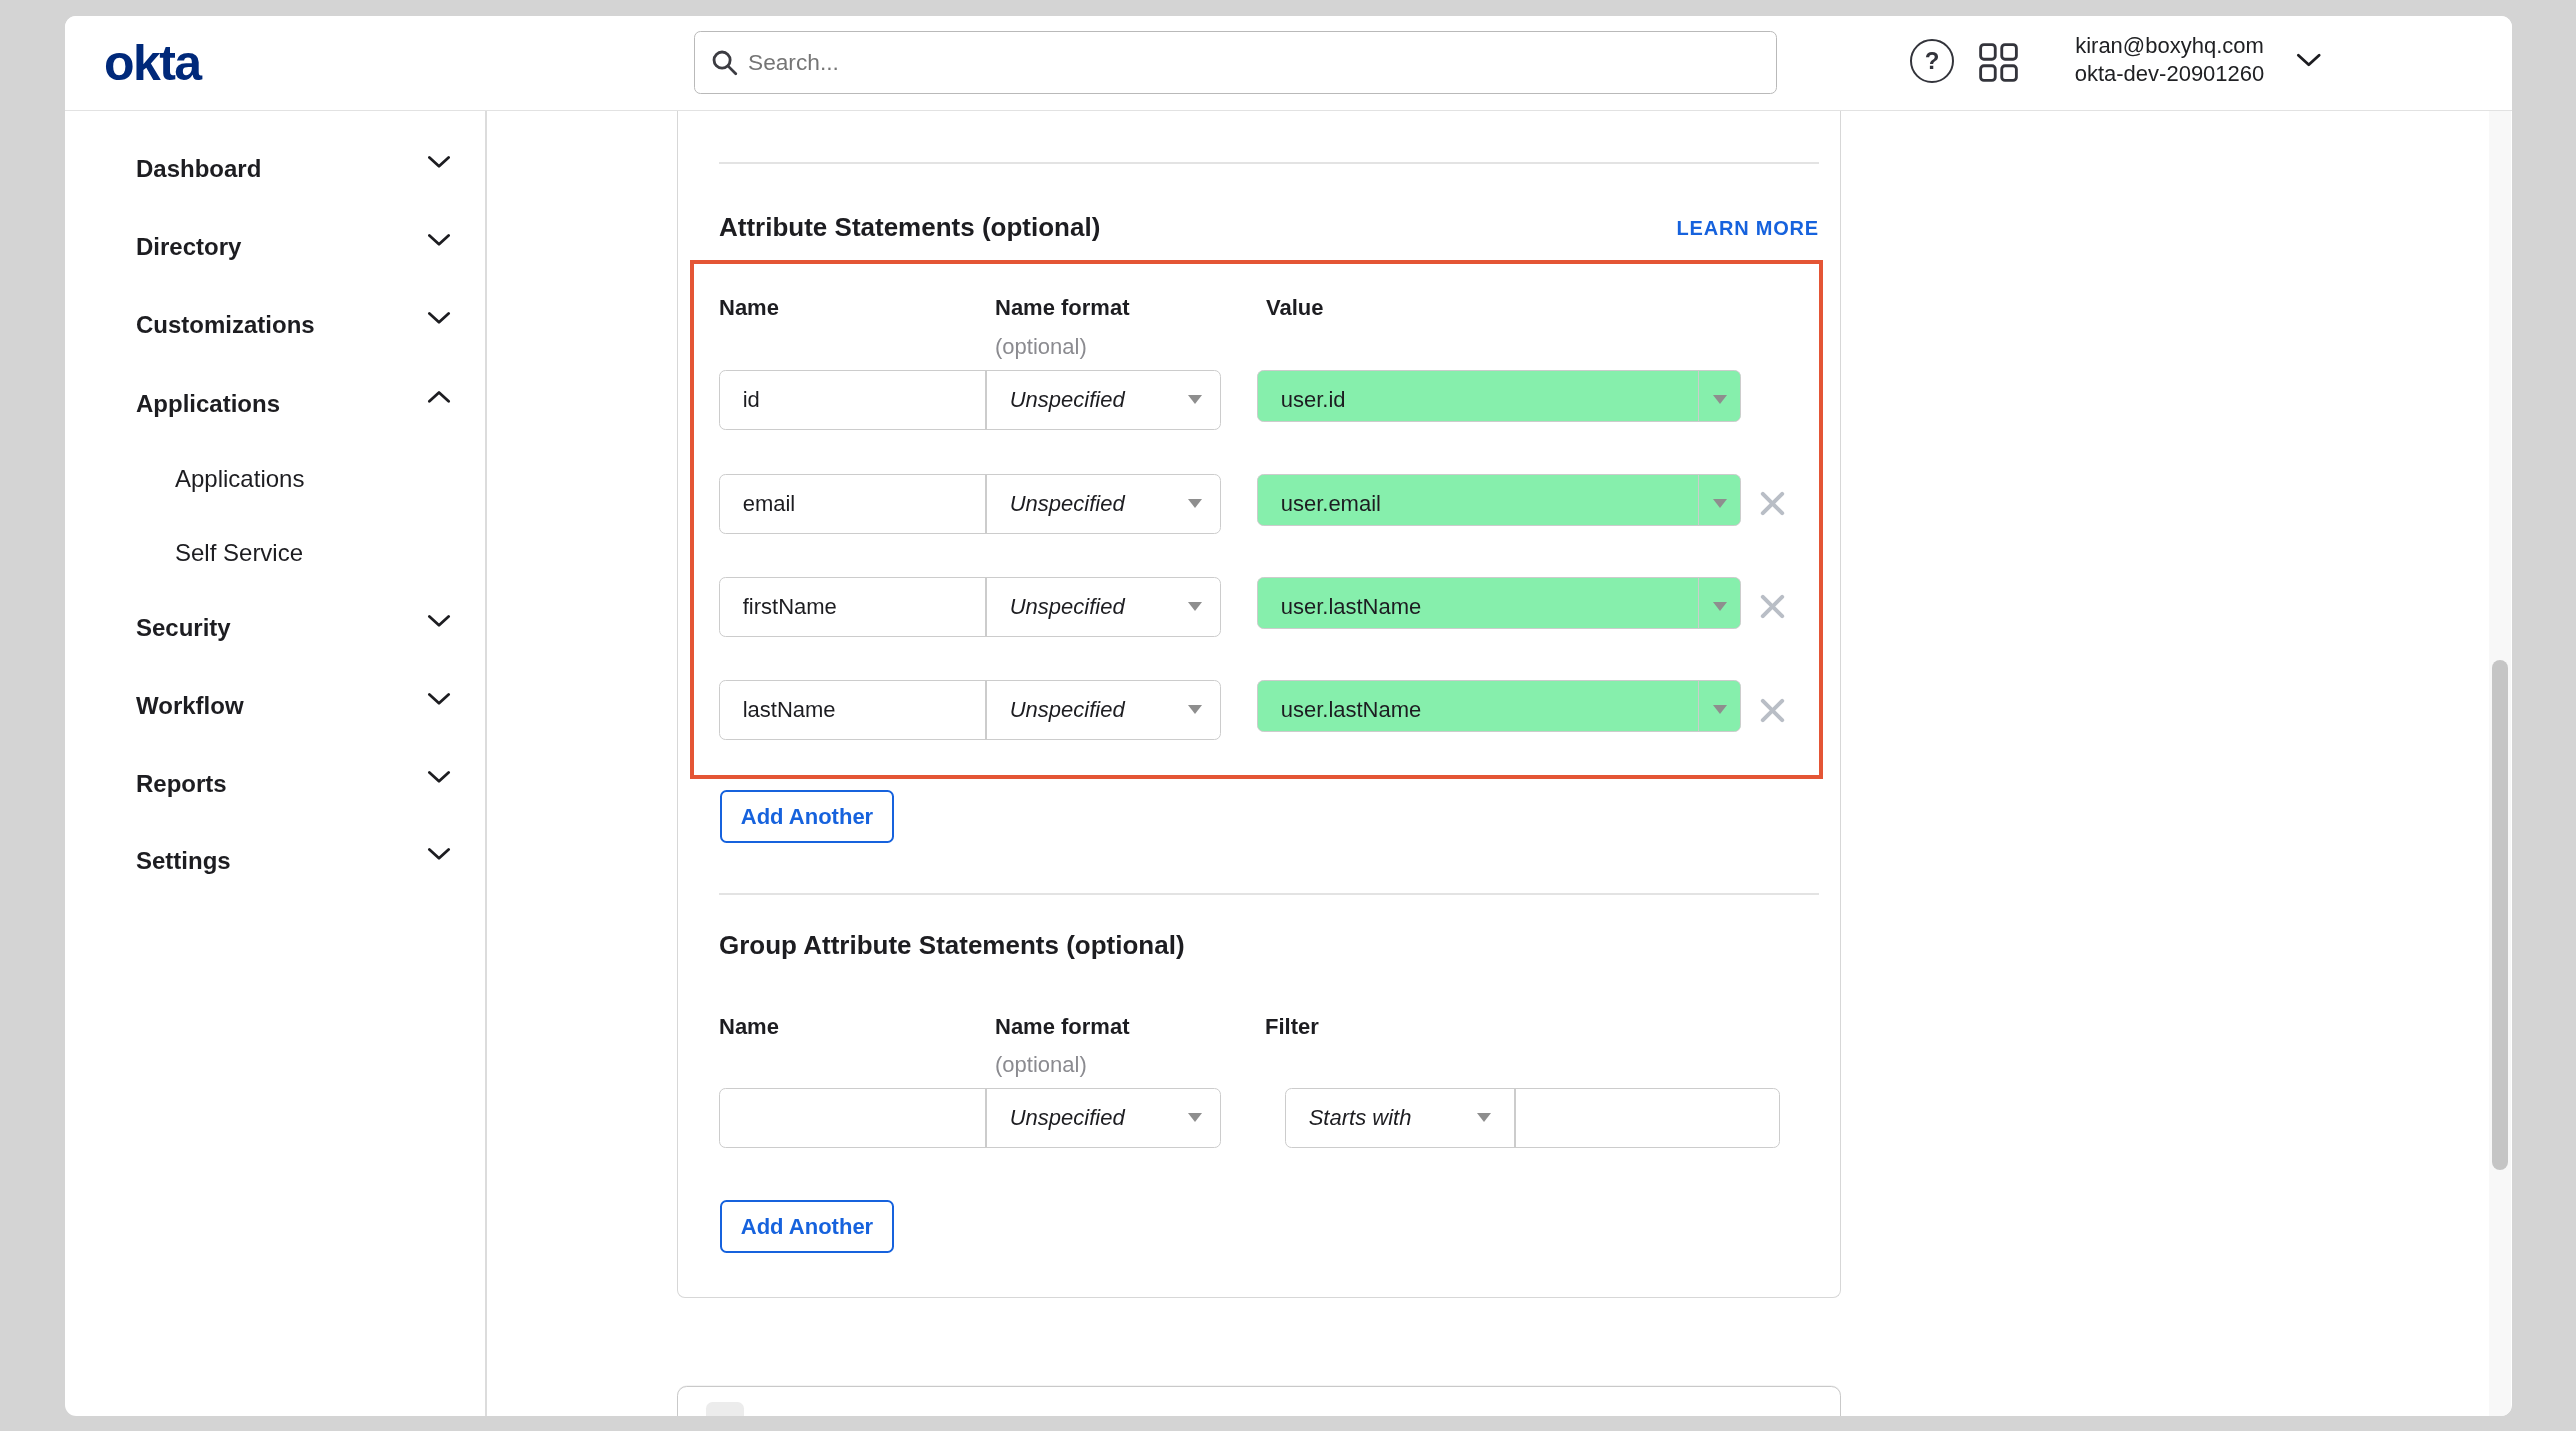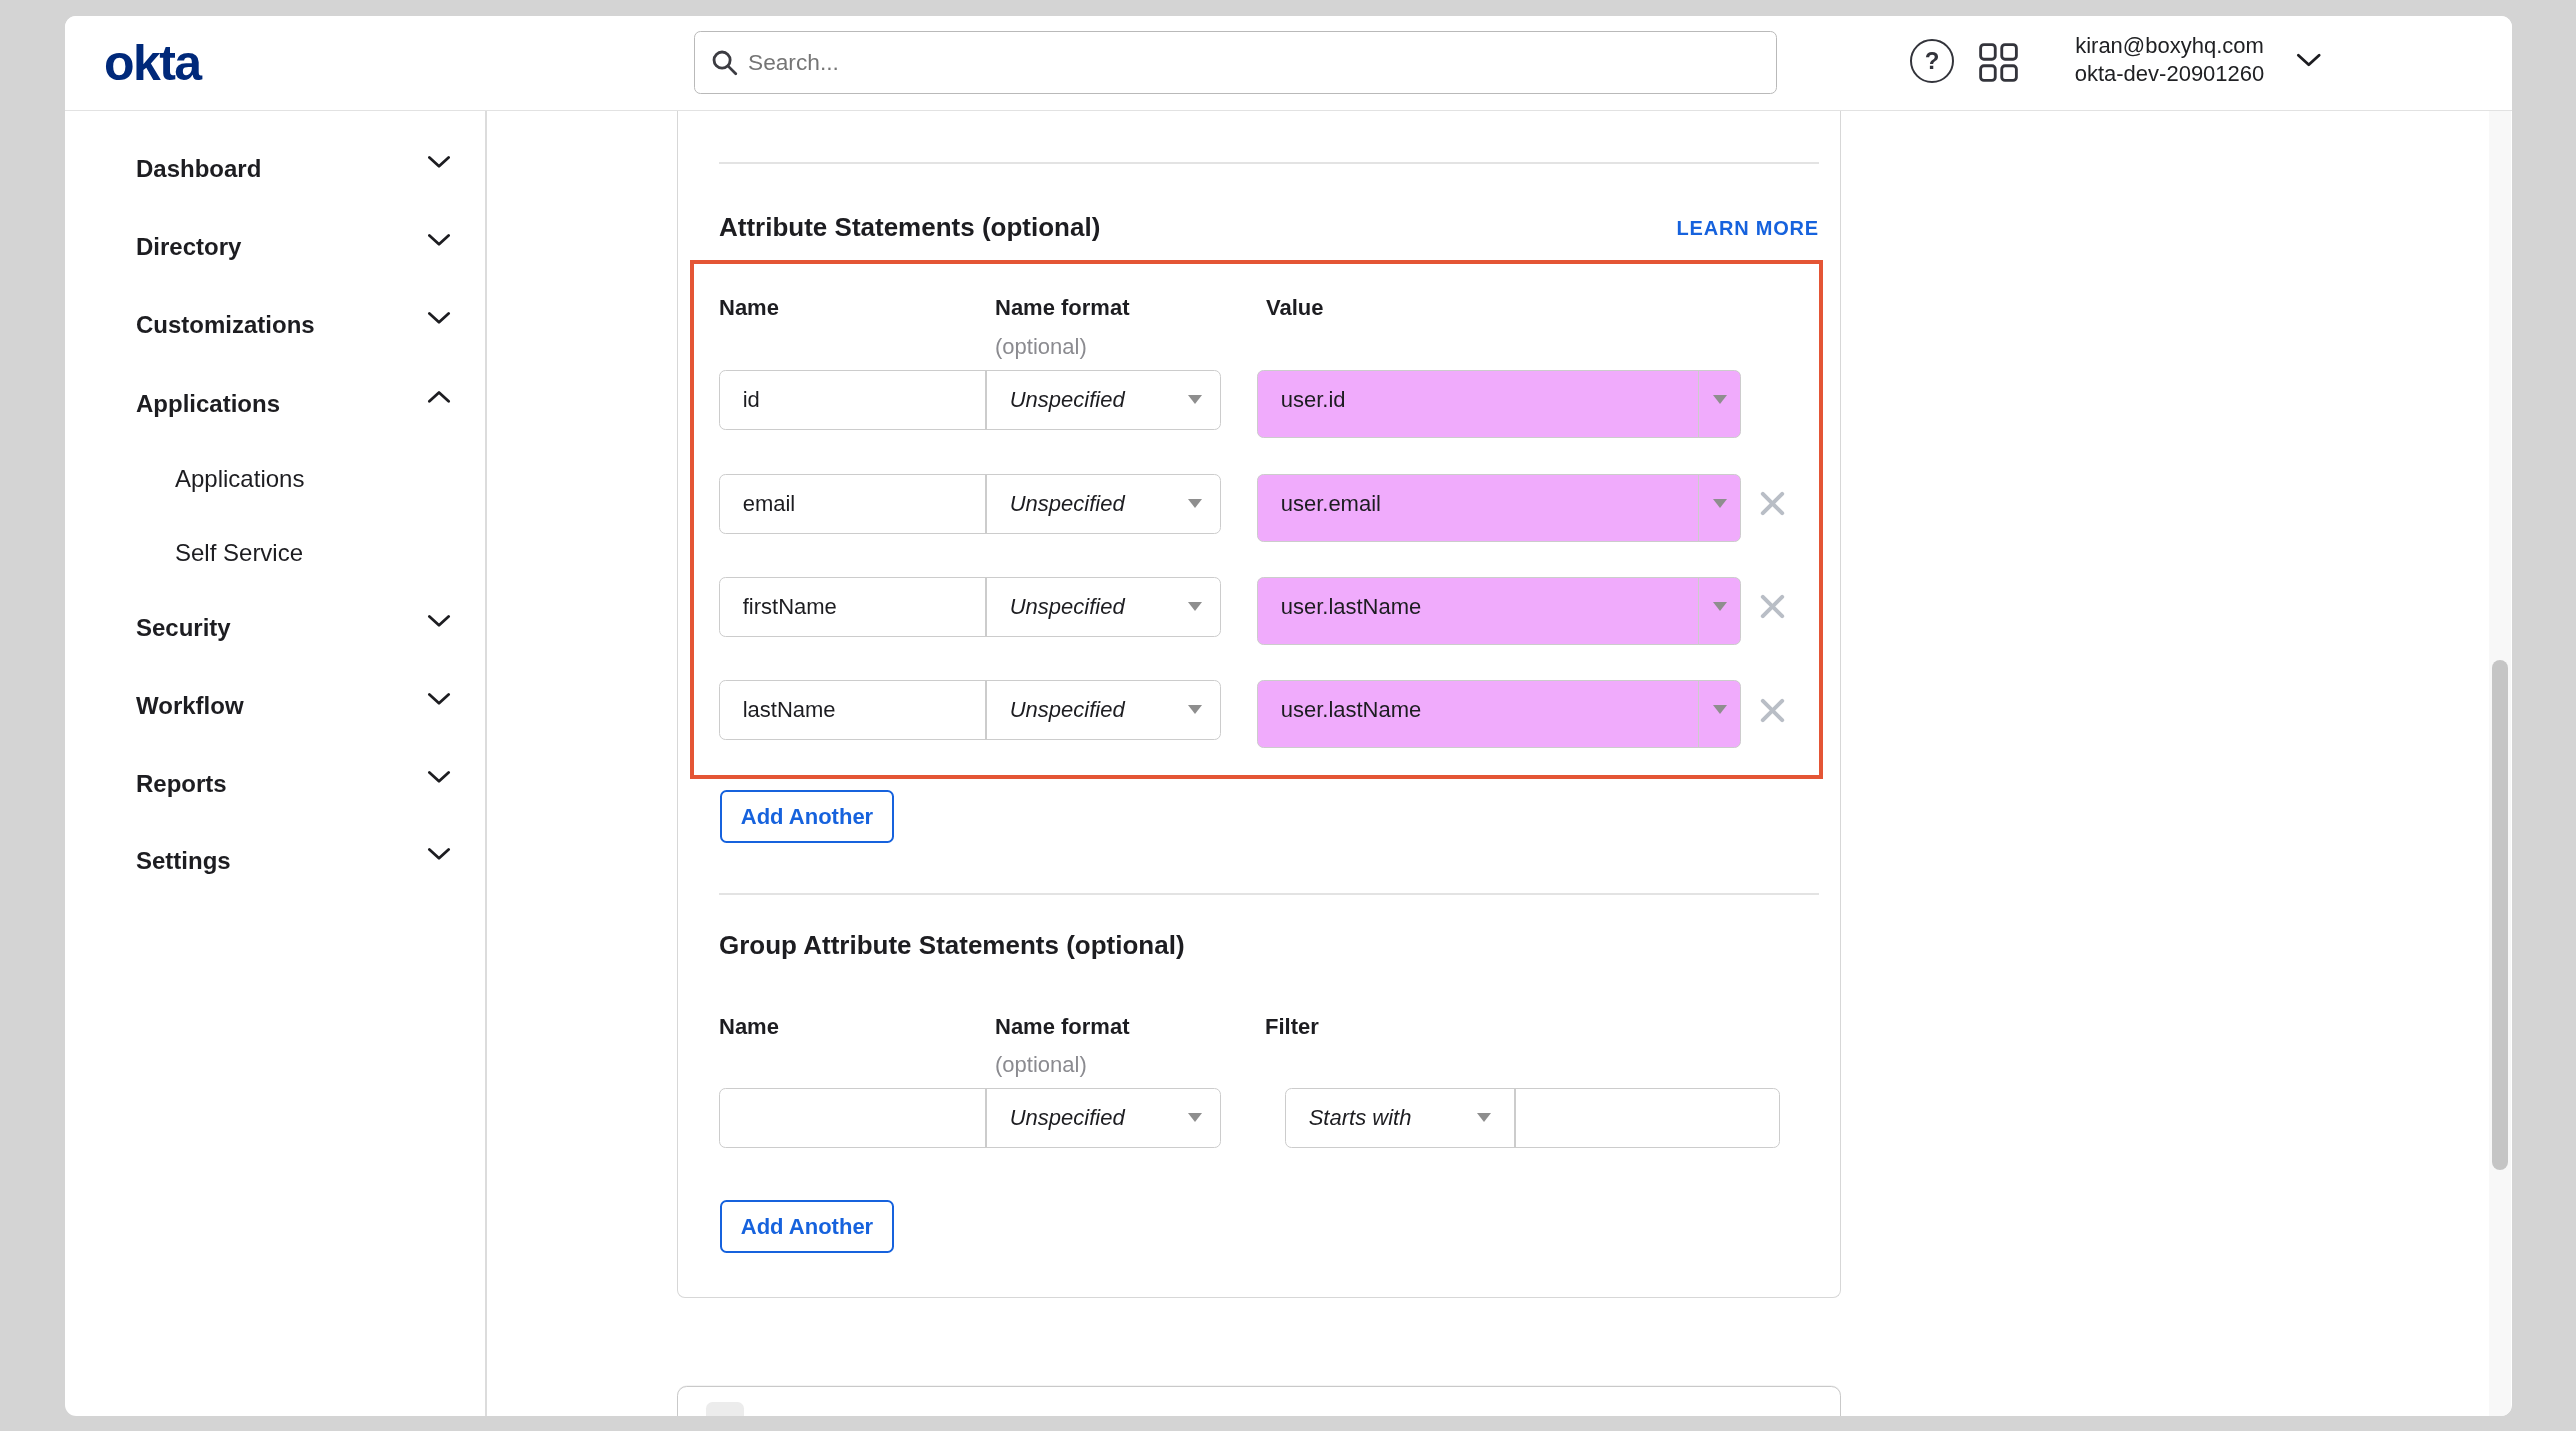--- a/index.html
+++ b/index.html
@@ -97,22 +97,22 @@
   }
   .pair-select { position:absolute; left:267px; top:0; width:233px; height:100%; cursor:pointer; }
   .select-text { position:absolute; left:22.7px; top:0; line-height:57px; font-size:22px; color:#1d1d21;font-style:italic; }
   .tri {
     position:absolute; width:0; height:0; border-left:7.3px solid transparent;
     border-right:7.3px solid transparent; border-top:9.7px solid #8e8e8e;
   }
   .pair-select .tri { right:18px; top:24px; }
   
   .value-box {
-    position:absolute; left:1192px; width:484px; height:68px;
-    border:1.6px solid #ccc; border-radius:6.5px; background:#f0abfc;
+    position:absolute; left:1192px; width:484px; height:52px;
+    border:1.6px solid #ccc; border-radius:6.5px; background:#86efac;
   }
   .value-text { position:absolute; left:22.7px; top:0; line-height:57px; font-size:22px; color:#1d1d21; }
   .value-arrow {
     position:absolute; right:0; top:0; width:42px; height:100%;
     border-left:1.6px solid #ccc; cursor:pointer;
   }
   .value-arrow .tri { left:13.8px; top:24px; }
   .remove-btn {
     position:absolute; left:1693px; width:29px; height:29px; cursor:pointer;
   }

